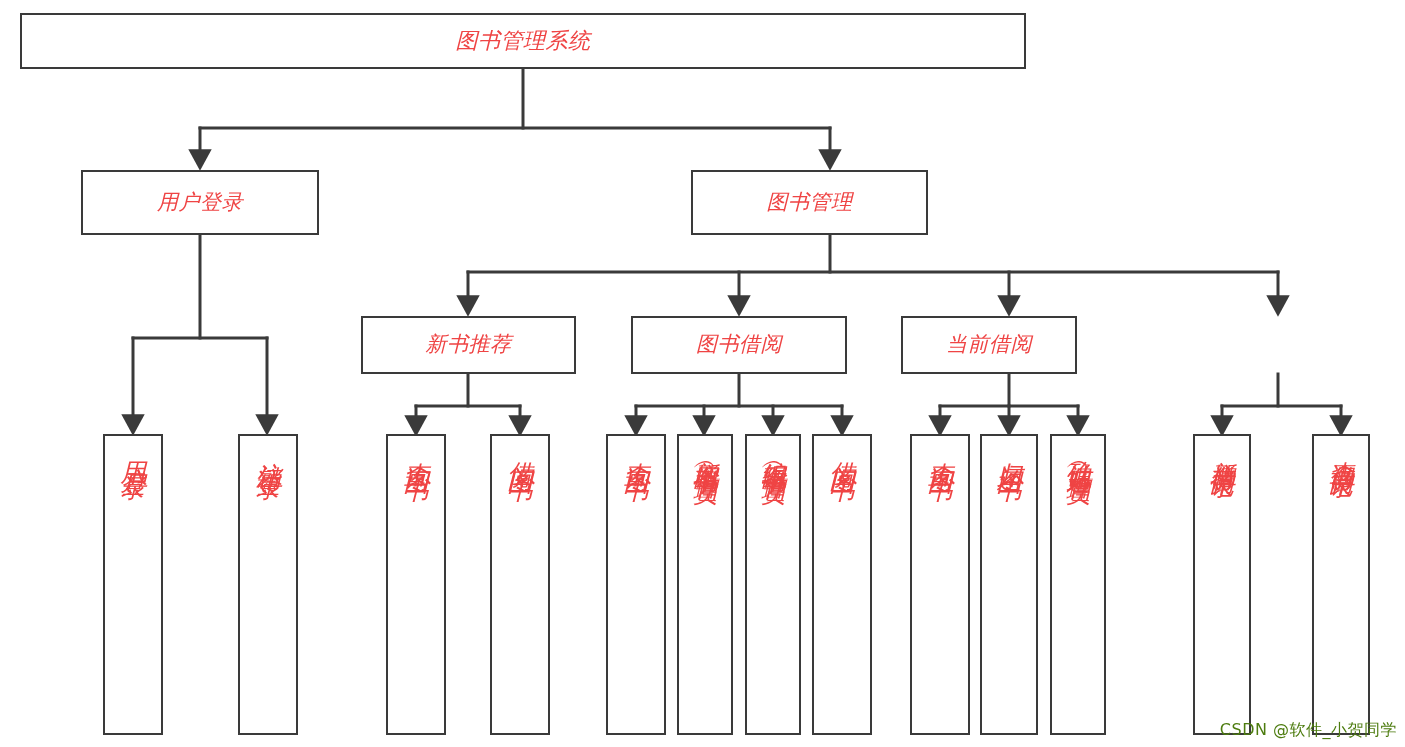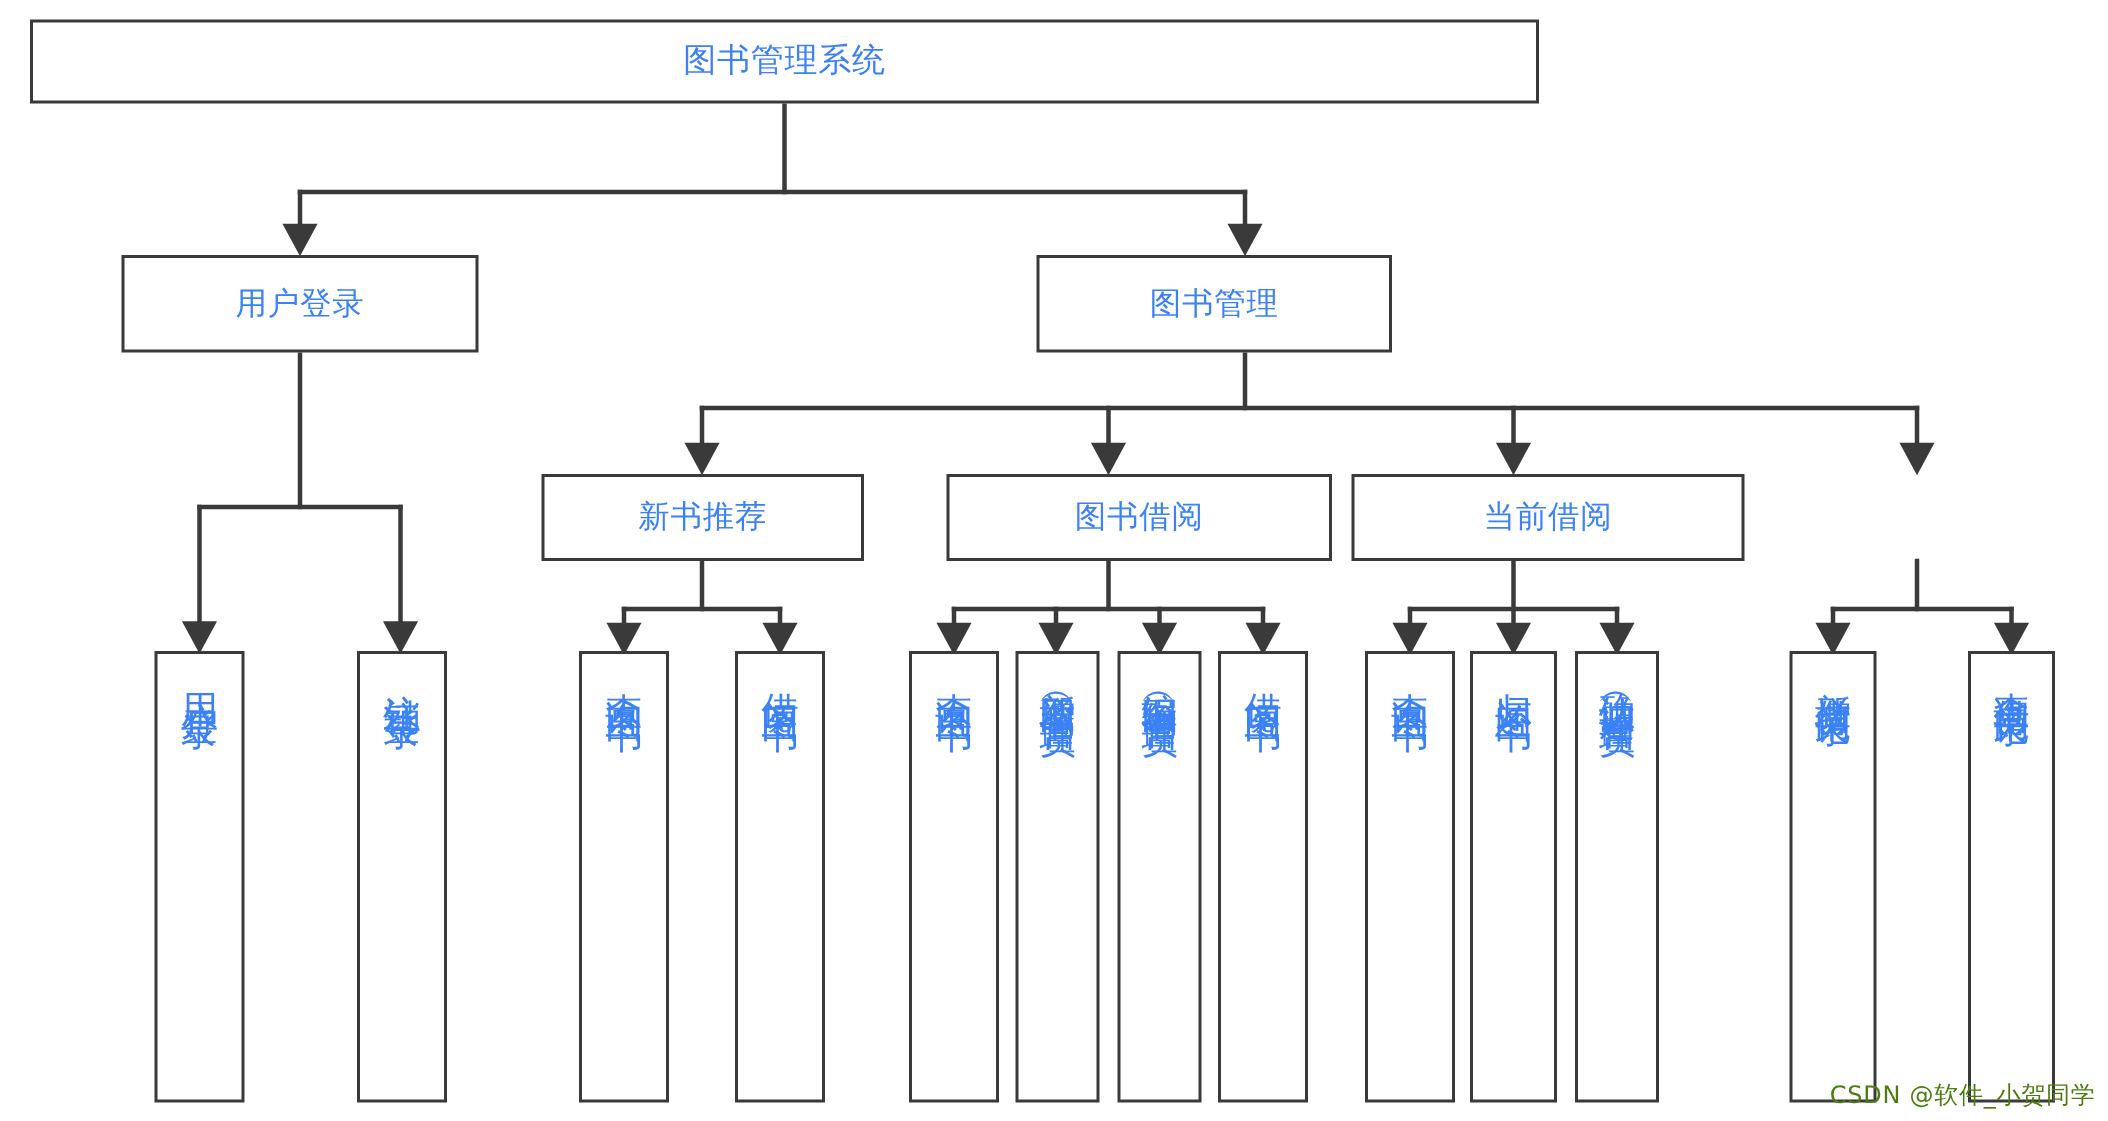--- a/index.html
+++ b/index.html
@@ -27,22 +27,23 @@
     pointer-events: none;
   }
   .node {
     position: absolute;
     box-sizing: border-box;
     background: #ffffff;
     border: 2.5px solid #3a3a3a;
     display: flex;
     align-items: center;
     justify-content: center;
-    color: #3b82f6;
+    color: #ef4444;
     z-index: 2;
+    font-style: italic;
   }
   .node .label {
     display: block;
     text-align: center;
     line-height: 1.12;
     white-space: nowrap;
   }
   
   .node.horiz .label {
     font-size: 21px;
@@ -144,25 +145,25 @@
   </div>
 
   <div class="node horiz" style="left:691px; top:170px; width:237px; height:65px;">
     <span class="label">图书管理</span>
   </div>
 
   <div class="node horiz" style="left:361px; top:316px; width:215px; height:58px;">
     <span class="label">新书推荐</span>
   </div>
 
-  <div class="node horiz" style="left:631px; top:316px; width:257px; height:58px;align-items:center;">
+  <div class="node horiz" style="left:631px; top:316px; width:216px; height:58px;align-items:center;">
     <span class="label">图书借阅</span>
   </div>
 
-  <div class="node horiz" style="left:901px; top:316px; width:262px; height:58px;">
+  <div class="node horiz" style="left:901px; top:316px; width:176px; height:58px;">
     <span class="label">当前借阅</span>
   </div>
 
 
   <div class="node vert" style="left:103px; top:434px; width:60px; height:301px;">
     <span class="label">用户登录</span>
   </div>
 
   <div class="node vert" style="left:238px; top:434px; width:60px; height:301px;">
     <span class="label">注销登录</span>

